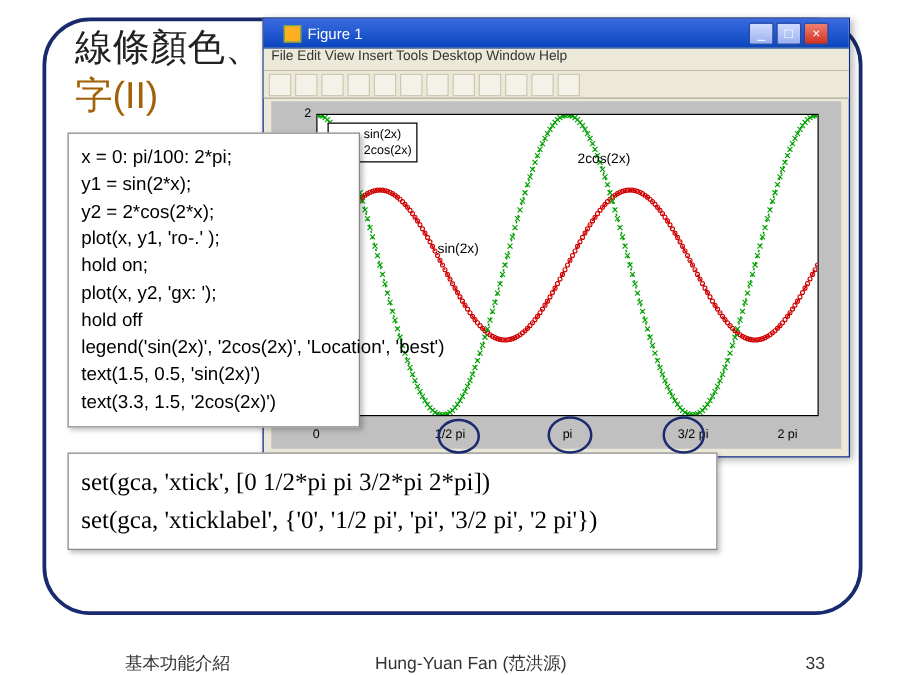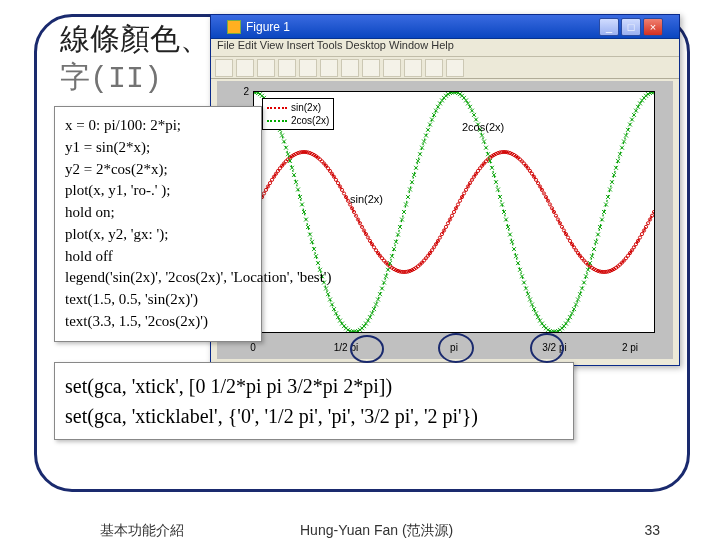--- a/index.html
+++ b/index.html
@@ -22,32 +22,31 @@
   }
   .title-row {
     position: absolute;
     left: 60px; top: 20px;
     font-size: 30px;
     font-weight: 400;
     color: #222;
     line-height: 1.25;
   }
   .title-sub {
-    color: #737373;
-    font-family: Liberation Mono, monospace;
+    color: #a16207;
   }
   .code-box {
     position: absolute;
     left: 54px; top: 106px;
-    width: 208px;
+    width: 234px;
     background: #fff;
     border: 1px solid #888;
     box-shadow: 2px 2px 4px rgba(0,0,0,.25);
     padding: 8px 10px;
-    font-family: Liberation Serif, serif;
+    font-family: Liberation Sans, sans-serif;
     font-size: 15px;
     line-height: 1.45;
     white-space: pre;
     color: #000;
     z-index: 5;
   }
   .code-box2 {
     position: absolute;
     left: 54px; top: 362px;
     width: 520px;
@@ -619,21 +618,21 @@
         <div class="ytick" style="top: 70.5px;">1</div>
         <div class="ytick" style="top: 100.75px;">0.5</div>
         <div class="ytick" style="top: 131px;">0</div>
         <div class="ytick" style="top: 161.25px;">-0.5</div>
         <div class="ytick" style="top: 191.5px;">-1</div>
         <div class="ytick" style="top: 221.75px;">-1.5</div>
         <div class="ytick" style="top: 252px;">-2</div>
       </div>
     <div id="xticks">
         <div class="xtick" style="left: 36px;">0</div>
-        <div class="xtick" style="left: 129px;">1/2 pi</div>
+        <div class="xtick" style="left: 143px;">1/2 pi</div>
         <div class="xtick" style="left: 237px;">pi</div>
         <div class="xtick" style="left: 337.5px;">3/2 pi</div>
         <div class="xtick" style="left: 413px;">2 pi</div>
       </div>
   </div>
 </div>
 
 <div class="code-box">x = 0: pi/100: 2*pi;
 y1 = sin(2*x);
 y2 = 2*cos(2*x);

